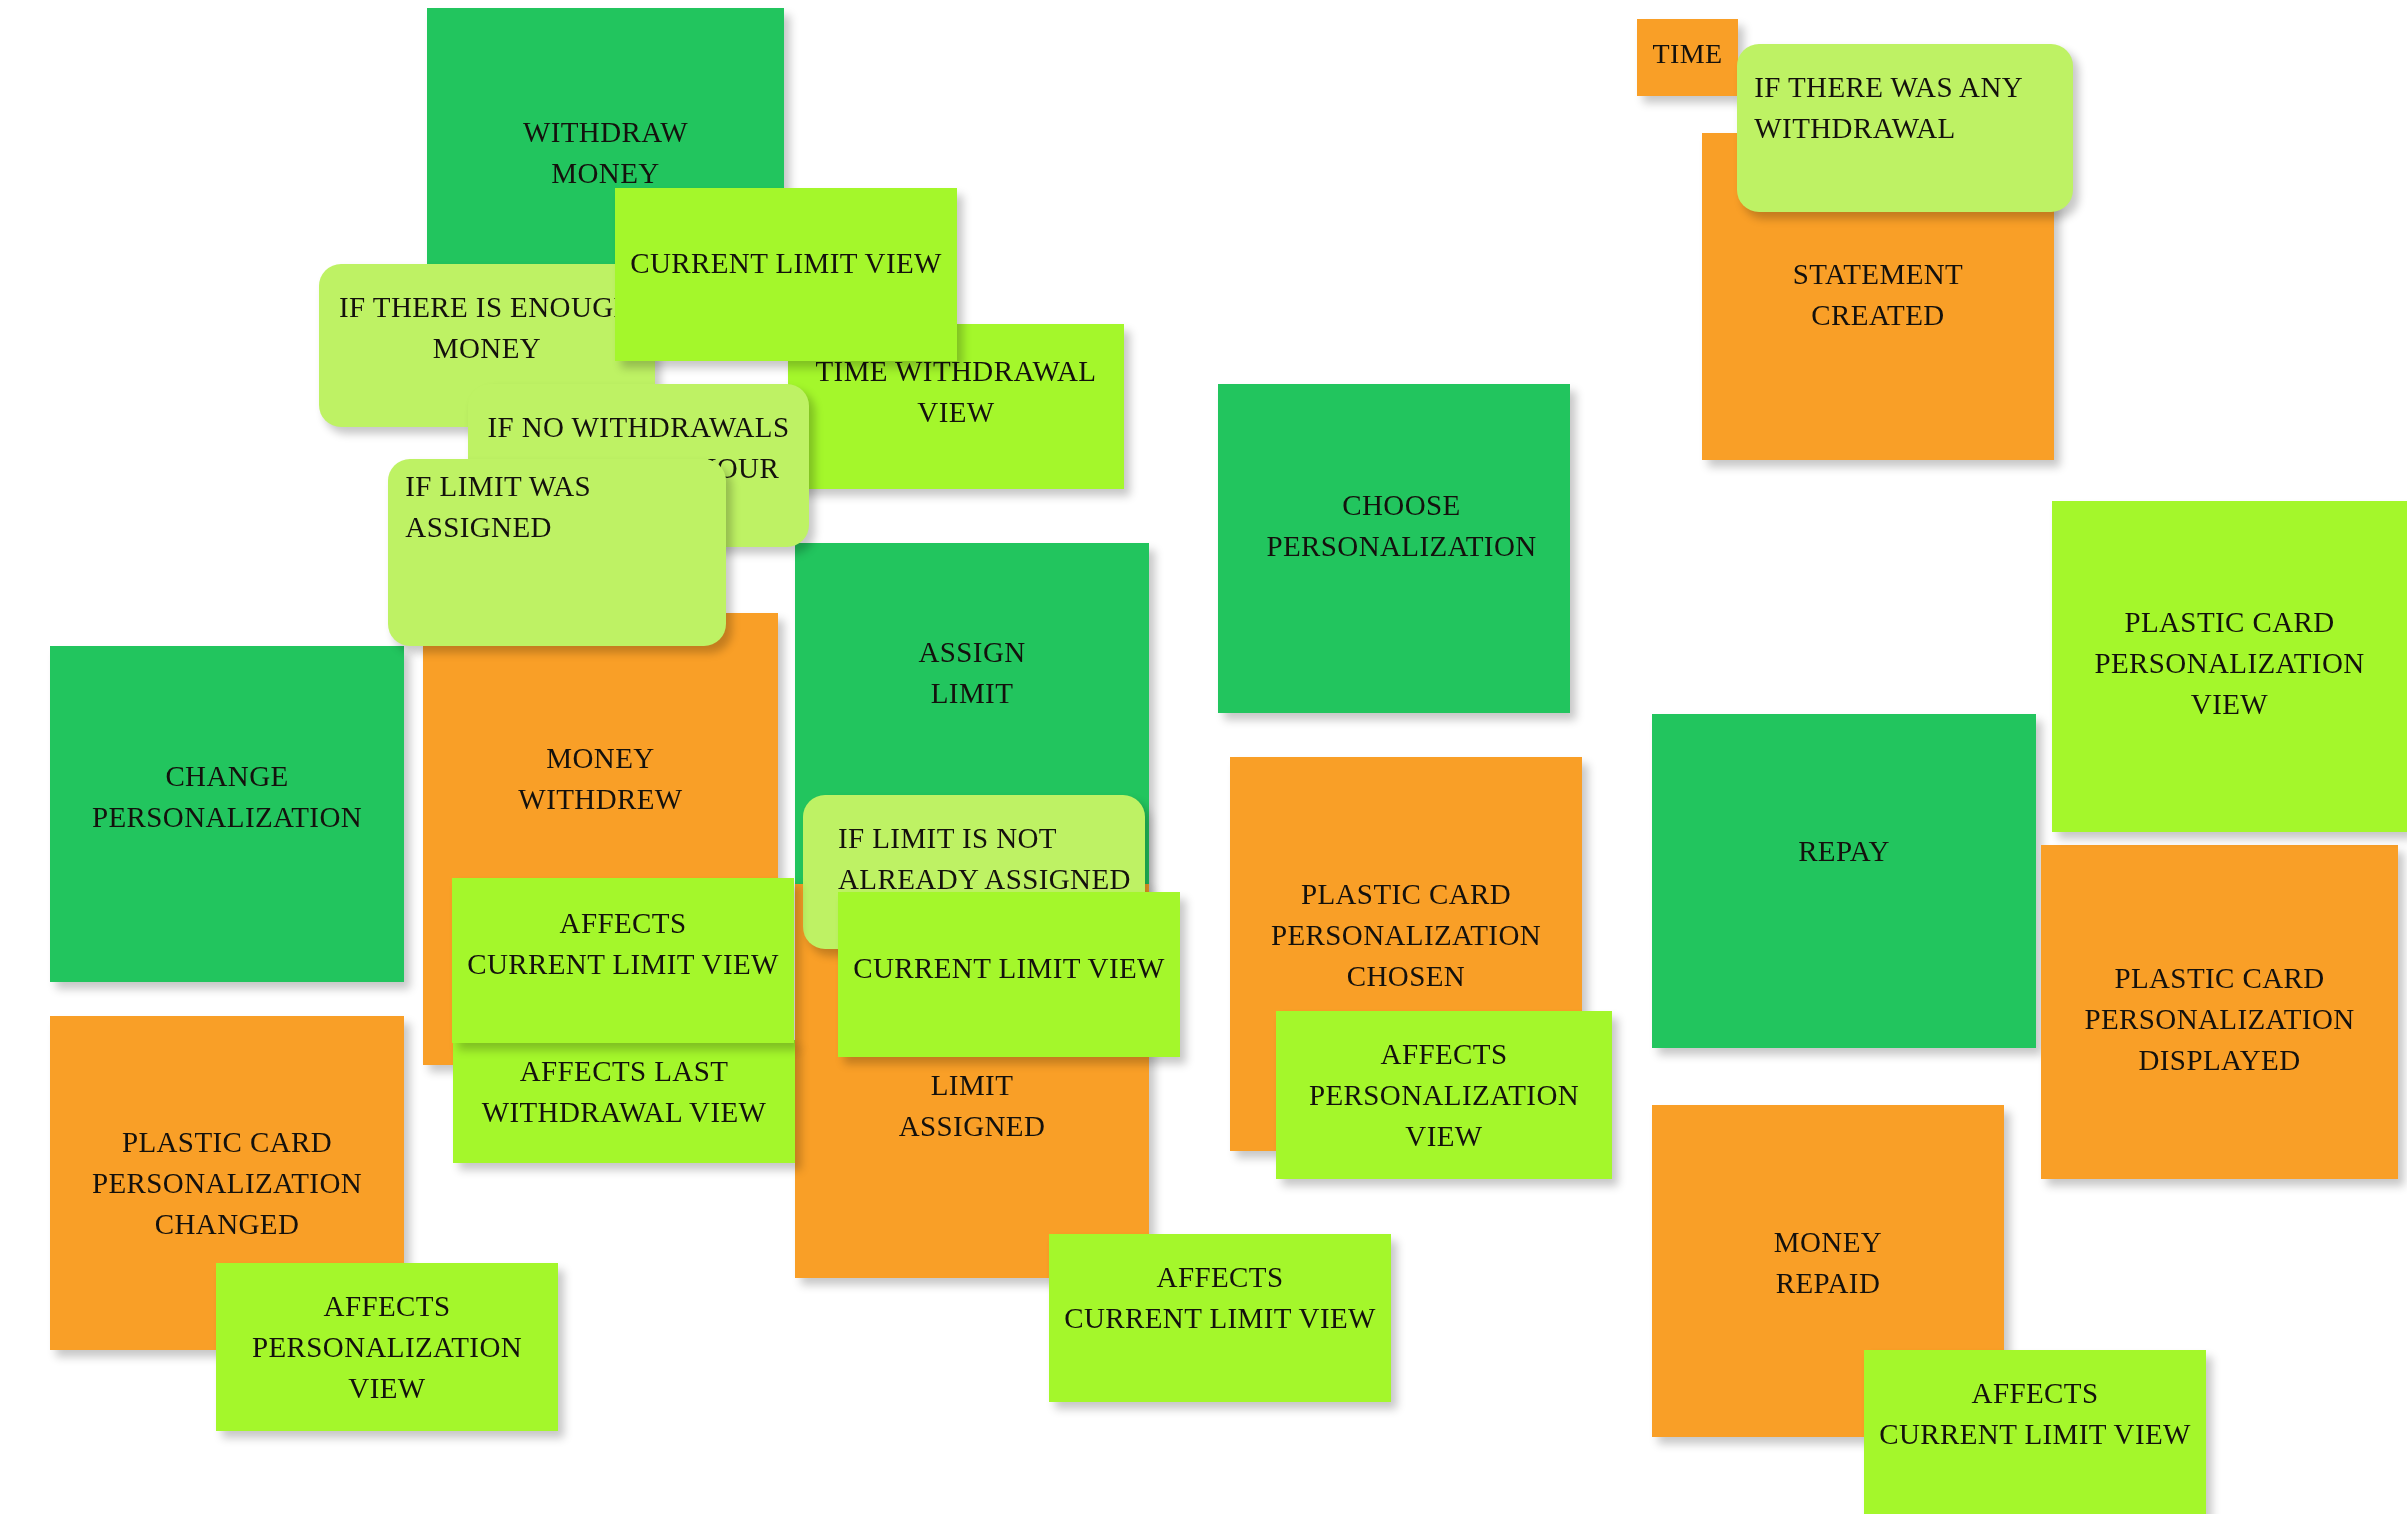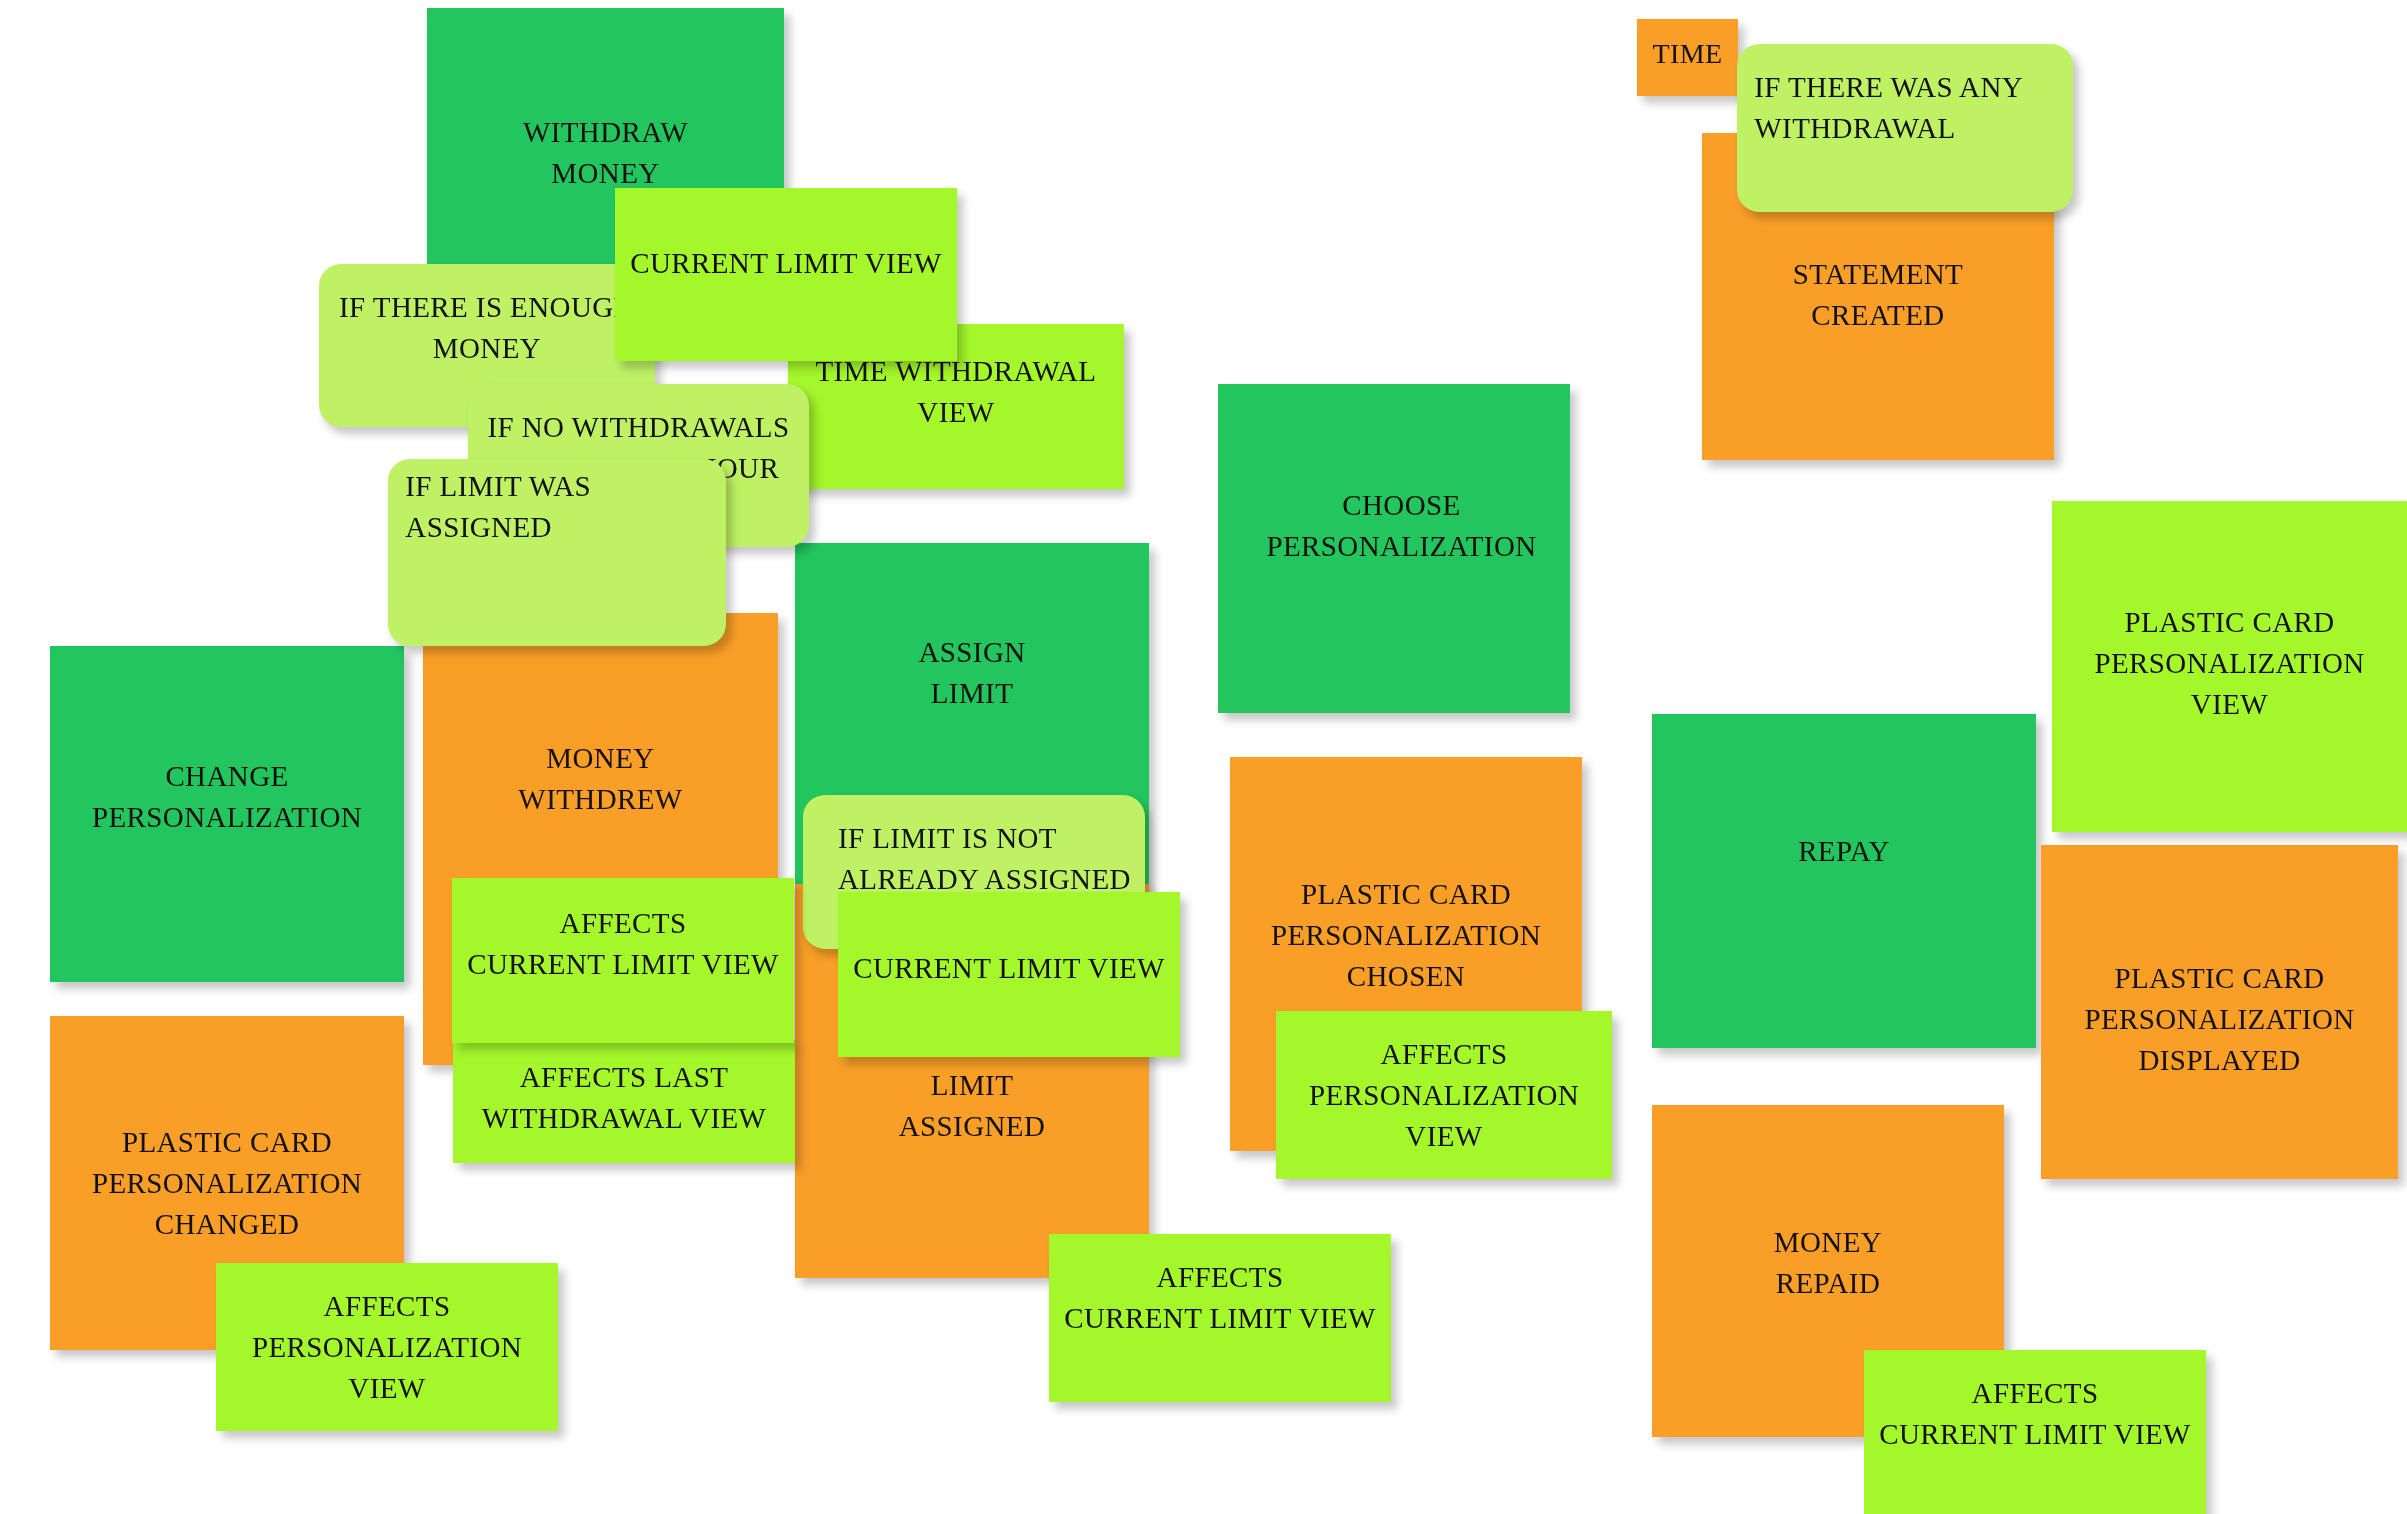--- a/index.html
+++ b/index.html
@@ -84,21 +84,21 @@
     <div class="txt" style="margin-top:125px;">MONEY
 WITHDREW</div>
   </div>
 
   <div class="note c-green vtop" style="left:452px; top:878px; width:342px; height:165px; z-index:8;">
     <div class="txt" style="margin-top:25px;">AFFECTS
 CURRENT LIMIT VIEW</div>
   </div>
 
   <div class="note c-green vtop" style="left:453px; top:1040px; width:342px; height:123px; z-index:7;">
-    <div class="txt" style="margin-top:17px;">AFFECTS LAST
+    <div class="txt" style="margin-top:11px;">AFFECTS LAST
 WITHDRAWAL VIEW</div>
   </div>
 
   <div class="note c-blue vtop" style="left:50px; top:646px; width:354px; height:336px; z-index:2;">
     <div class="txt" style="margin-top:110px;">CHANGE
 PERSONALIZATION</div>
   </div>
 
   <div class="note c-orange vtop" style="left:50px; top:1016px; width:354px; height:334px; z-index:2;">
     <div class="txt" style="margin-top:106px;">PLASTIC CARD

